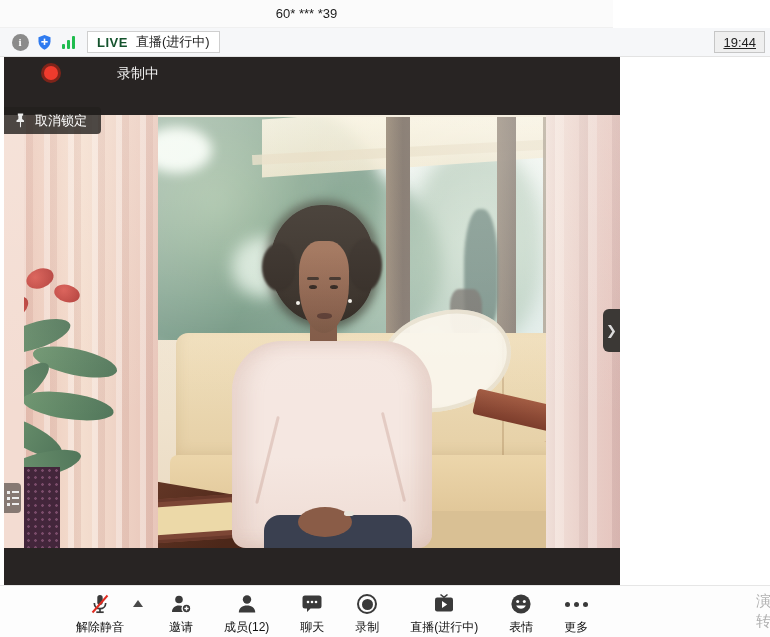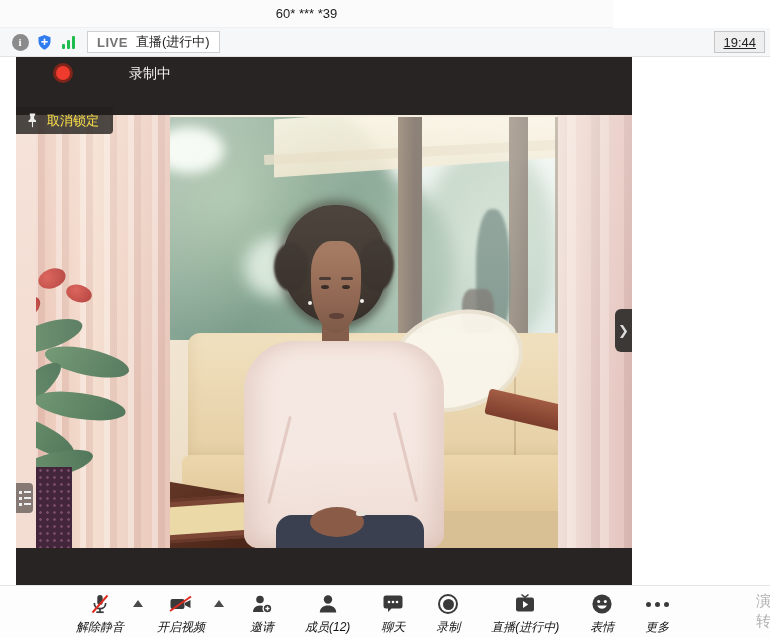--- a/index.html
+++ b/index.html
@@ -18,37 +18,37 @@
              display:flex;align-items:center;padding:0 5px;border-bottom:1px solid #e3e3e3;}
   .st-ico{width:18px;height:18px;margin-left:6px;display:flex;align-items:center;justify-content:center;}
   .info-circle{width:17px;height:17px;border-radius:50%;background:#8b8b8b;color:#fff;
                font-size:11px;font-weight:bold;display:flex;align-items:center;justify-content:center;
                font-family:"Liberation Serif",serif;}
   .sig{display:flex;align-items:flex-end;gap:2px;height:13px;}
   .sig i{display:block;width:3px;background:#1fbc4e;border-radius:1px;}
   .sig i:nth-child(1){height:5px;} .sig i:nth-child(2){height:9px;} .sig i:nth-child(3){height:13px;}
   .live-box{margin-left:10px;height:22px;border:1px solid #cfcfcf;background:#fff;
             display:flex;align-items:center;padding:0 9px;gap:8px;}
-  .live-word{color:#737373;font-weight:bold;font-size:13px;letter-spacing:.5px;}
+  .live-word{color:#14532d;font-weight:bold;font-size:13px;letter-spacing:.5px;}
   .live-label{font-size:13px;color:#222;}
   .clock-box{margin-left:auto;height:22px;border:1px solid #c6c6c6;background:#efefef;
              display:flex;align-items:center;padding:0 8px;font-size:13px;color:#222;text-decoration:underline;}
 
   
-  .stage{position:absolute;left:16px;top:57px;width:616px;height:528px;background:#282423;overflow:hidden;}
+  .stage{position:absolute;left:4px;top:57px;width:616px;height:528px;background:#282423;overflow:hidden;}
 
   .rec{position:absolute;left:40px;top:9px;display:flex;align-items:center;z-index:30;}
   .rec-dot{width:14px;height:14px;border-radius:50%;background:#ef3b2d;
            box-shadow:0 0 0 3px #7e241a;}
   .rec-label{position:absolute;left:73px;top:-1px;white-space:nowrap;color:#f2f2f2;font-size:14px;}
 
   .pin-chip{position:absolute;left:0;top:50px;height:27px;z-index:30;
             background:rgba(34,31,29,.8);border-radius:0 4px 4px 0;
             display:flex;align-items:center;gap:8px;padding:0 14px 0 10px;}
-  .pin-chip span{color:#fde047;font-size:13px;}
+  .pin-chip span{color:#ffffff;font-size:13px;}
 
   .panel-tab{position:absolute;right:0;top:252px;width:17px;height:43px;z-index:30;
              background:#3b3835;border-radius:6px 0 0 6px;color:#dcdcdc;
              display:flex;align-items:center;justify-content:center;font-size:13px;cursor:pointer;}
   .layout-handle{position:absolute;left:0;top:426px;width:17px;height:30px;z-index:30;
                  background:rgba(25,22,20,.5);border-radius:0 4px 4px 0;
                  display:flex;flex-direction:column;justify-content:center;gap:3px;padding-left:3px;}
   .layout-handle i{display:flex;gap:2px;align-items:center;}
   .layout-handle i b{display:block;width:3px;height:3px;background:#eee;}
   .layout-handle i s{display:block;width:7px;height:2px;background:#eee;}
@@ -153,21 +153,21 @@
   .curtainR{left:542px;top:0;width:228px;height:433px;z-index:14;
       background:repeating-linear-gradient(90deg,rgba(110,55,60,.14) 0 9px,rgba(255,255,255,.25) 9px 18px,rgba(255,255,255,0) 18px 33px),
                  linear-gradient(90deg,#d2a9a4,#e5c1ba 40%,#d9b2ac);}
   .sheerR{left:542px;top:0;width:90px;height:433px;z-index:15;
       background:linear-gradient(90deg,rgba(255,248,240,.75),rgba(255,248,240,0));}
 
   
   .toolbar{position:absolute;left:0;top:585px;width:770px;height:52px;background:#fdfdfd;
            border-top:1px solid #e6e6e6;display:flex;align-items:flex-start;padding:5px 0 0 76px;}
   .tb-group{display:flex;align-items:flex-start;}
-  .tb-btn{display:flex;flex-direction:column;align-items:center;cursor:pointer;font-style:italic;}
+  .tb-btn{display:flex;flex-direction:column;align-items:center;cursor:pointer;}
   .tb-btn .ic{height:26px;display:flex;align-items:center;justify-content:center;}
   .tb-btn .lb{font-size:12px;color:#111;margin-top:2px;white-space:nowrap;}
   .menu-arrow{width:0;height:0;border-left:5px solid transparent;border-right:5px solid transparent;
               border-bottom:7px solid #4a4a4a;margin:9px 4px 0 9px;cursor:pointer;}
   .gap1{margin-left:10px;} .gap2{margin-left:22px;align-items:flex-end;} .gap3{margin-left:31px;}
   .icon-record{width:20px;height:20px;border:2px solid #3a3a3a;border-radius:50%;
                display:flex;align-items:center;justify-content:center;}
   .icon-record b{width:11px;height:11px;border-radius:50%;background:#3a3a3a;}
   .dots3{display:flex;gap:4px;align-items:center;height:26px;}
   .dots3 b{width:5px;height:5px;border-radius:50%;background:#3a3a3a;}
@@ -321,33 +321,20 @@
             <line x1="12" y1="16.7" x2="12" y2="20" stroke="#3a3a3a" stroke-width="1.7"></line>
             <line x1="8.3" y1="20.2" x2="15.7" y2="20.2" stroke="#3a3a3a" stroke-width="1.7"></line>
             <line x1="4.5" y1="20.5" x2="19.5" y2="3.5" stroke="#e02b20" stroke-width="2"></line>
           </svg>
         </span>
         <span class="lb">解除静音</span>
       </div>
       <span class="menu-arrow"></span>
     </div>
 
-    <div class="tb-group gap1">
-      <div class="tb-btn">
-        <span class="ic">
-          <svg width="26" height="24" viewBox="0 0 26 24">
-            <rect x="2.5" y="7" width="14" height="10" rx="2" fill="#3a3a3a"></rect>
-            <path d="M17 10.8l5.5-2.8v8l-5.5-2.8z" fill="#3a3a3a"></path>
-            <line x1="2" y1="19" x2="23" y2="4.5" stroke="#e02b20" stroke-width="2"></line>
-          </svg>
-        </span>
-        <span class="lb">开启视频</span>
-      </div>
-      <span class="menu-arrow"></span>
-    </div>
 
 
     <div class="tb-group gap2">
       <div class="tb-btn">
         <span class="ic">
           <svg width="24" height="24" viewBox="0 0 24 24">
             <circle cx="10" cy="7.5" r="3.8" fill="#3a3a3a"></circle>
             <path d="M3 20c0-4.2 3-6.6 7-6.6 1.6 0 3 .4 4.2 1.1a5 5 0 0 0 1.4 5.5z" fill="#3a3a3a"></path>
             <circle cx="17.5" cy="16.5" r="4.4" fill="#3a3a3a" stroke="#fdfdfd" stroke-width="1.4"></circle>
             <line x1="17.5" y1="14.4" x2="17.5" y2="18.6" stroke="#fff" stroke-width="1.4"></line>

